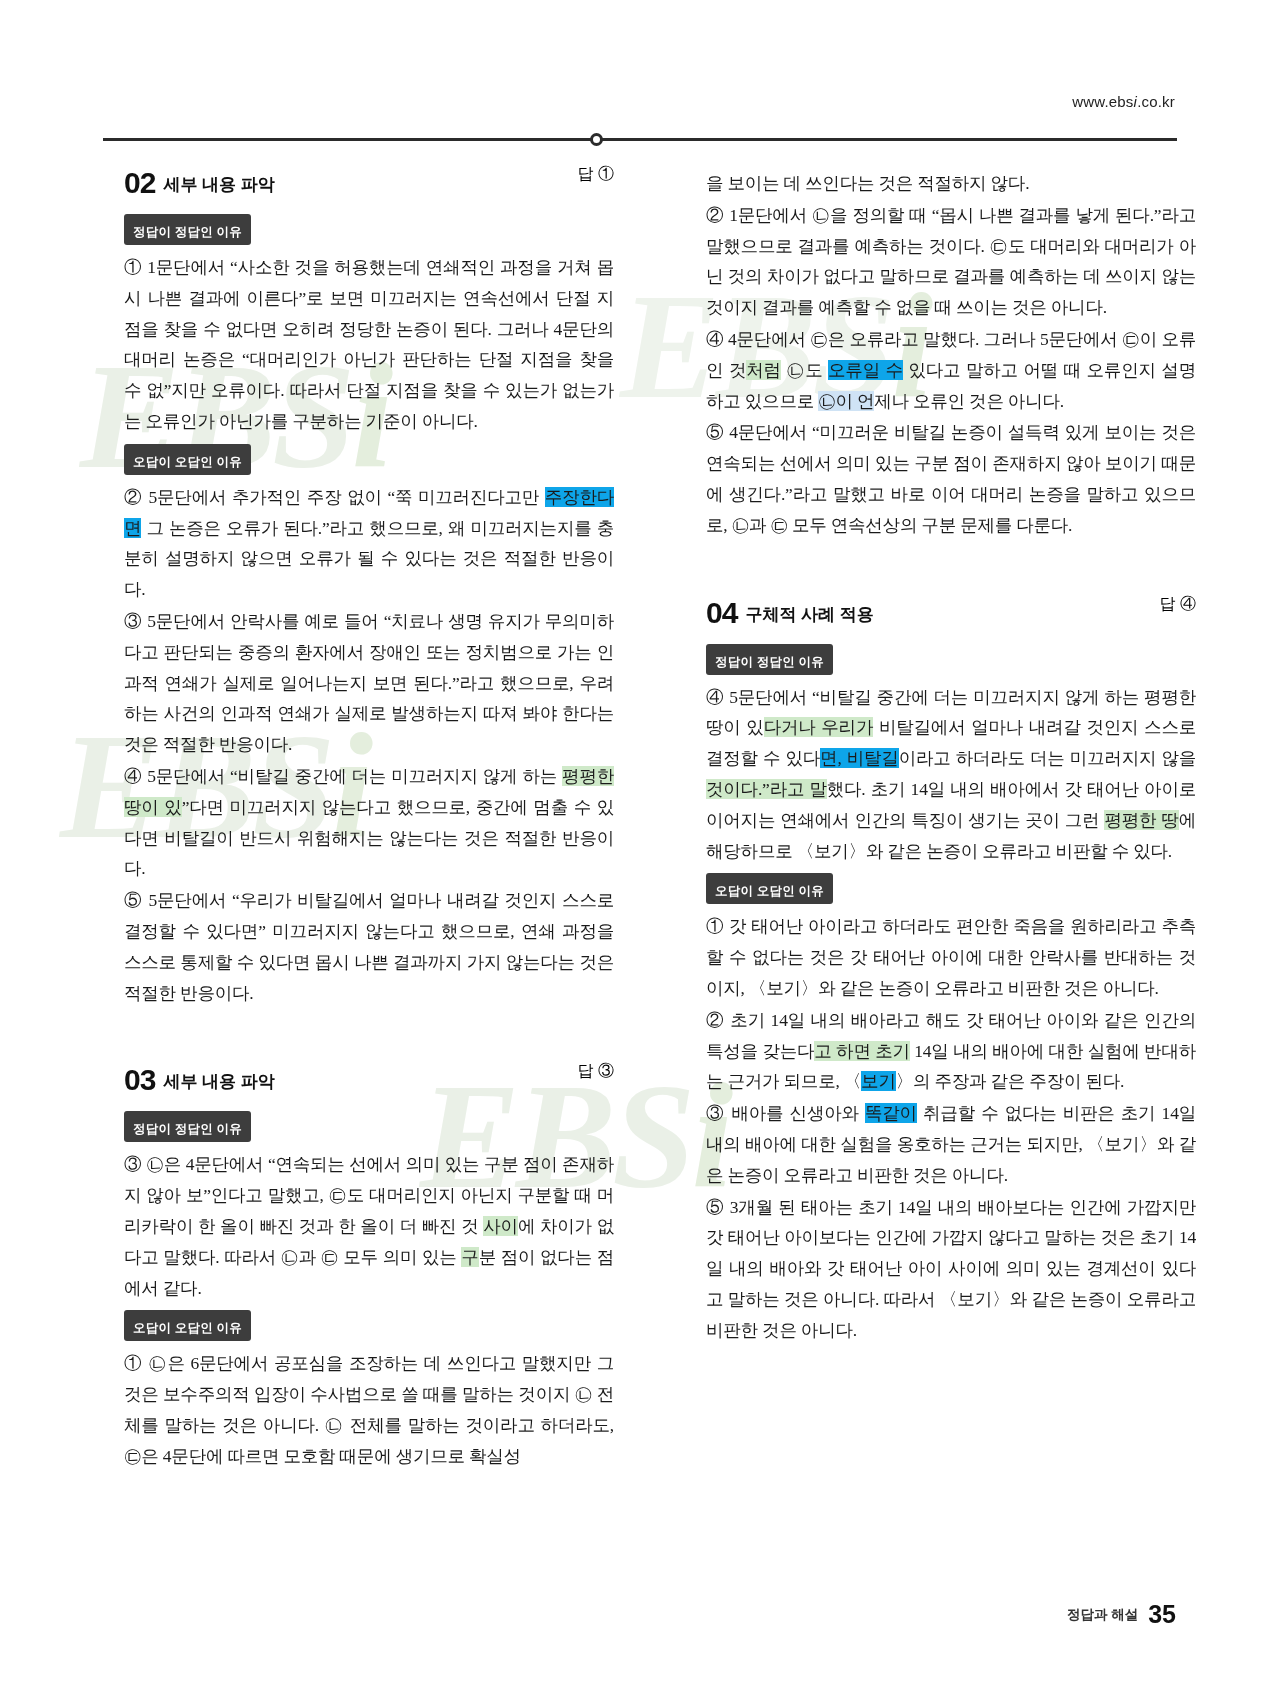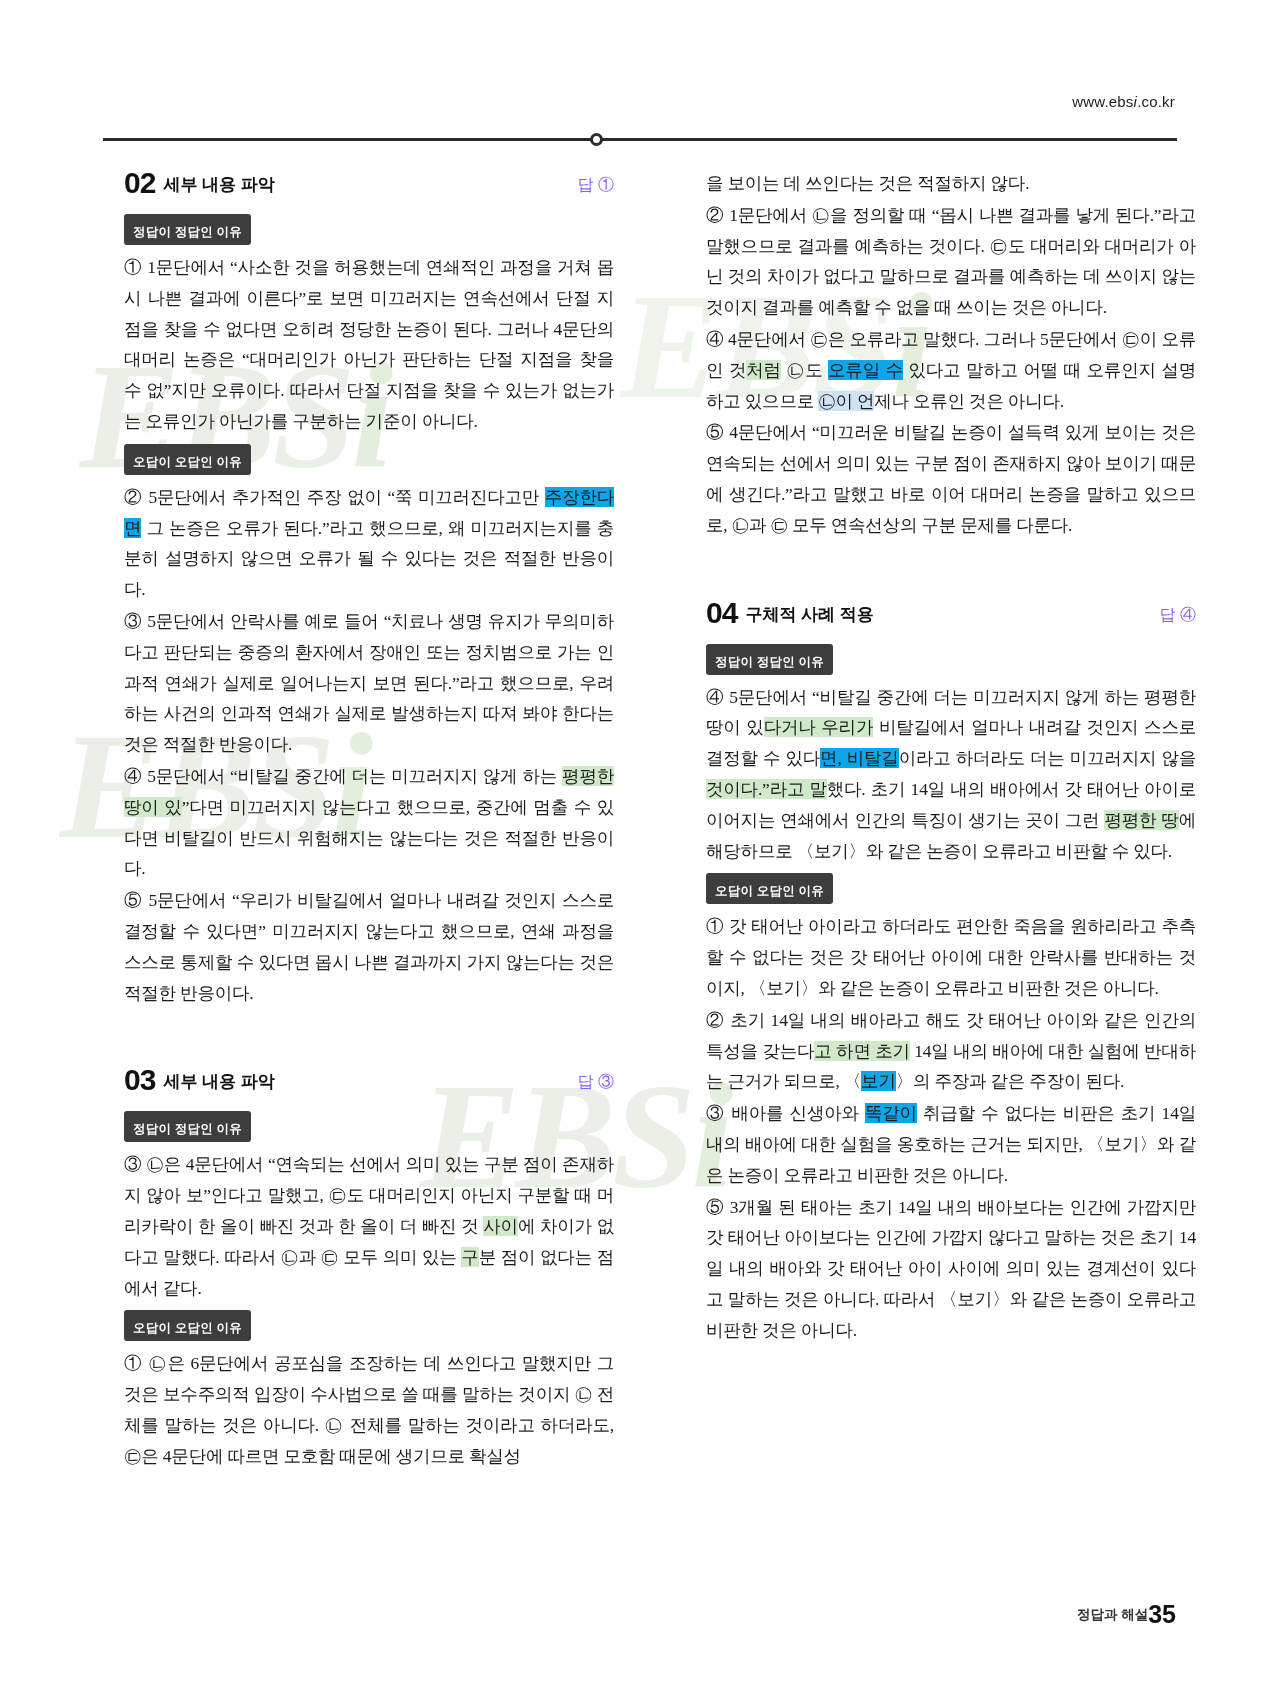--- a/index.html
+++ b/index.html
@@ -111,24 +111,24 @@
     font-weight: bold;
     font-size: 17px;
     color: #111;
     margin-left: 8px;
     position: relative;
     bottom: 2px;
   }
   .q-ans {
     font-family: "Liberation Sans", sans-serif;
     font-size: 16px;
-    color: #8b5cf6;
+    color: #000000;
     margin-left: auto;
     position: relative;
-    bottom: 2px;
+    bottom: 13px;
     white-space: nowrap;
   }
 
   .tag {
     display: inline-block;
     font-family: "Liberation Sans", sans-serif;
     font-size: 12.5px;
     font-weight: bold;
     color: #fff;
     background: #3d3d3d;
@@ -161,20 +161,21 @@
     bottom: 80px;
     display: flex;
     align-items: flex-end;
     z-index: 3;
   }
   .footer-label {
     font-family: "Liberation Sans", sans-serif;
     font-size: 13.5px;
     font-weight: bold;
     color: #333;
+    margin-right: 10px;
     position: relative;
     bottom: 3px;
   }
   .footer-page {
     font-family: "Liberation Sans", sans-serif;
     font-size: 25px;
     font-weight: bold;
     color: #111;
     line-height: 1;
   }

